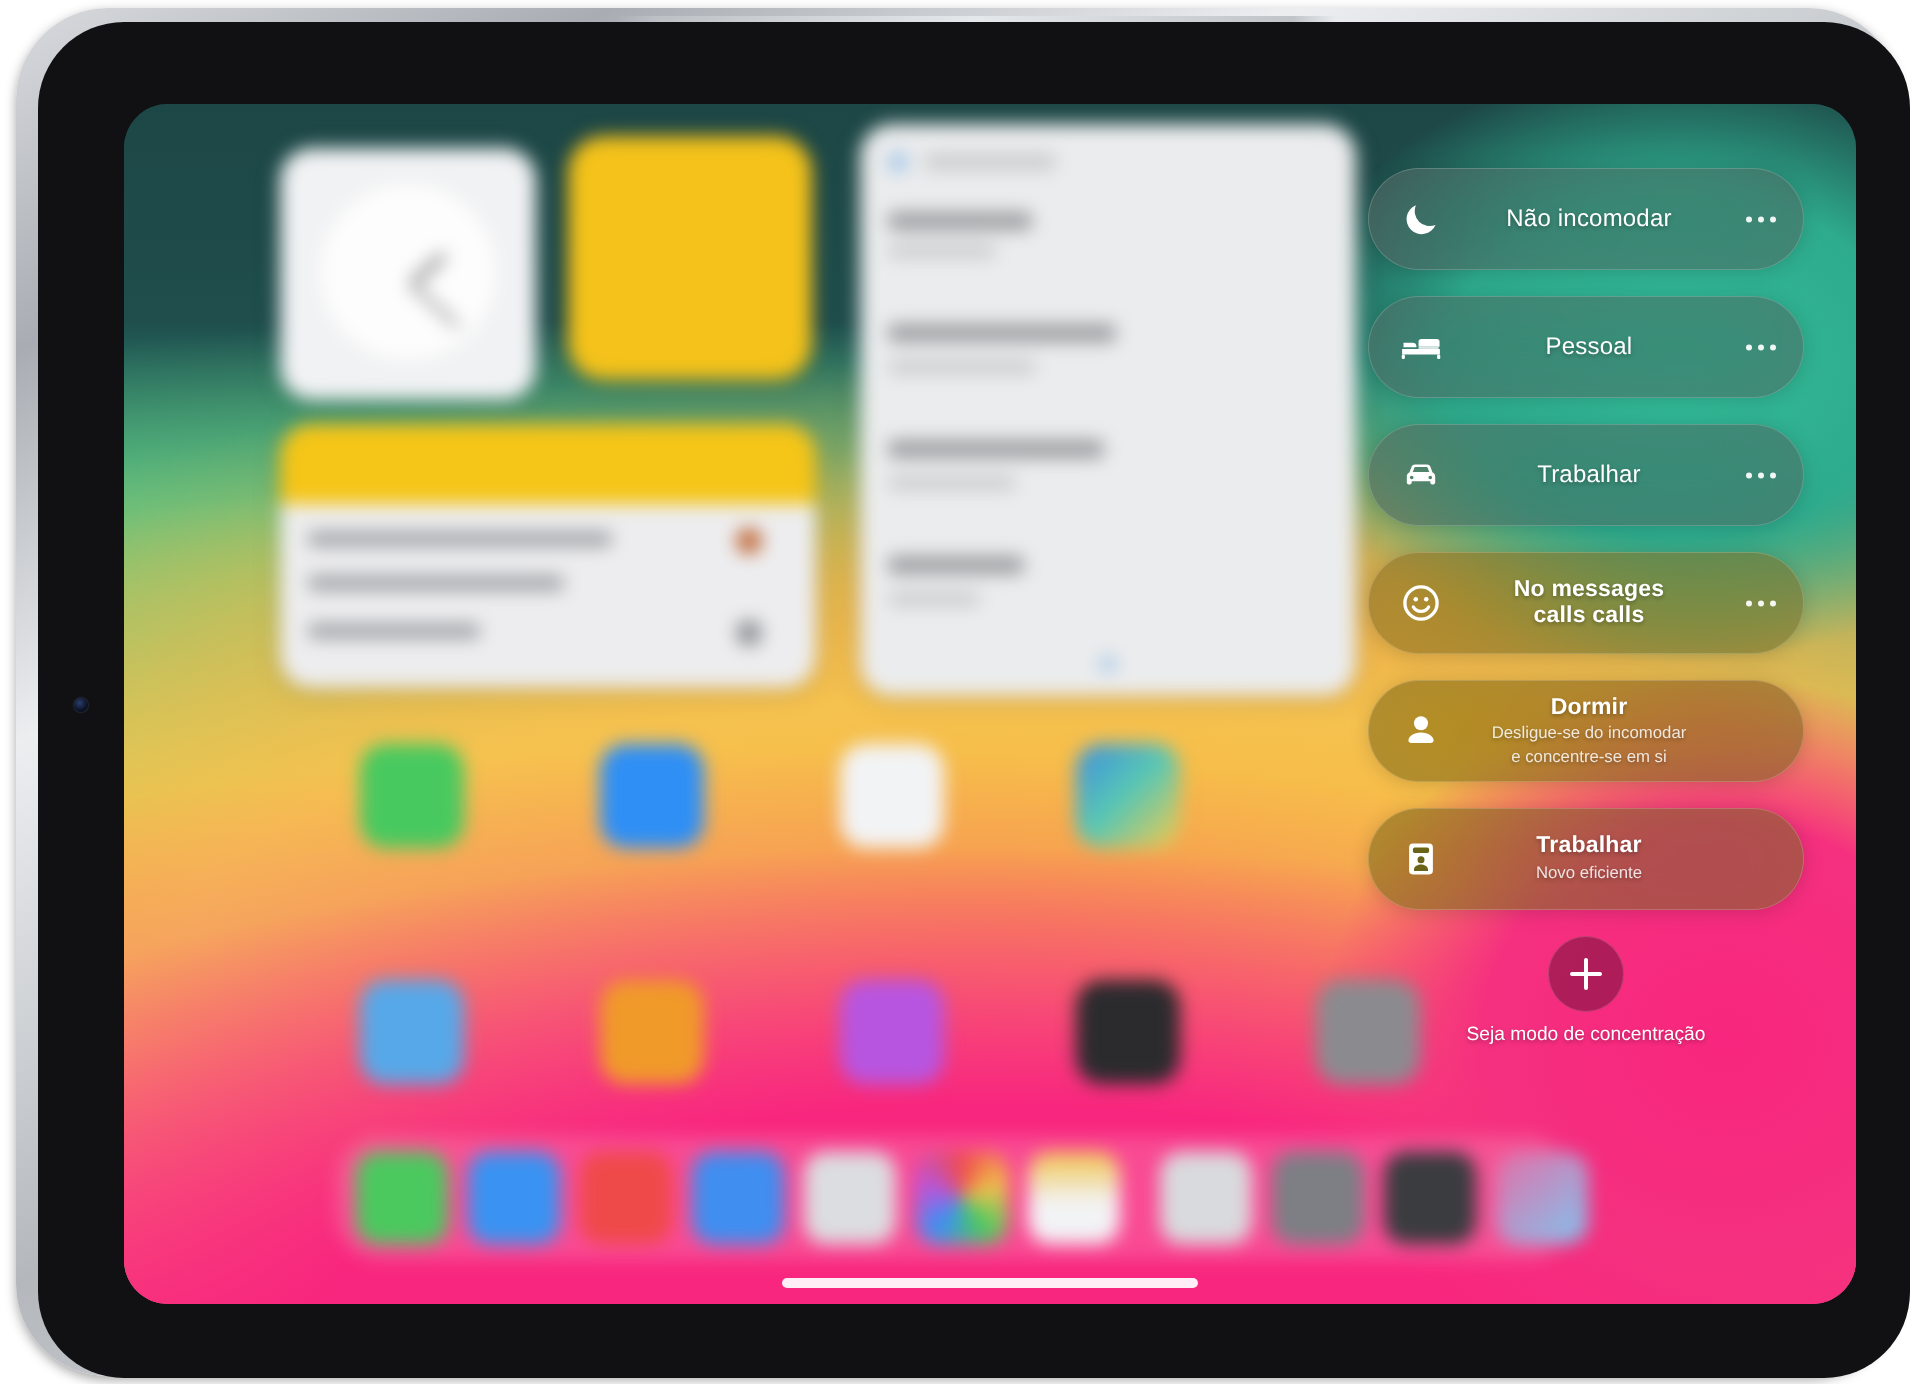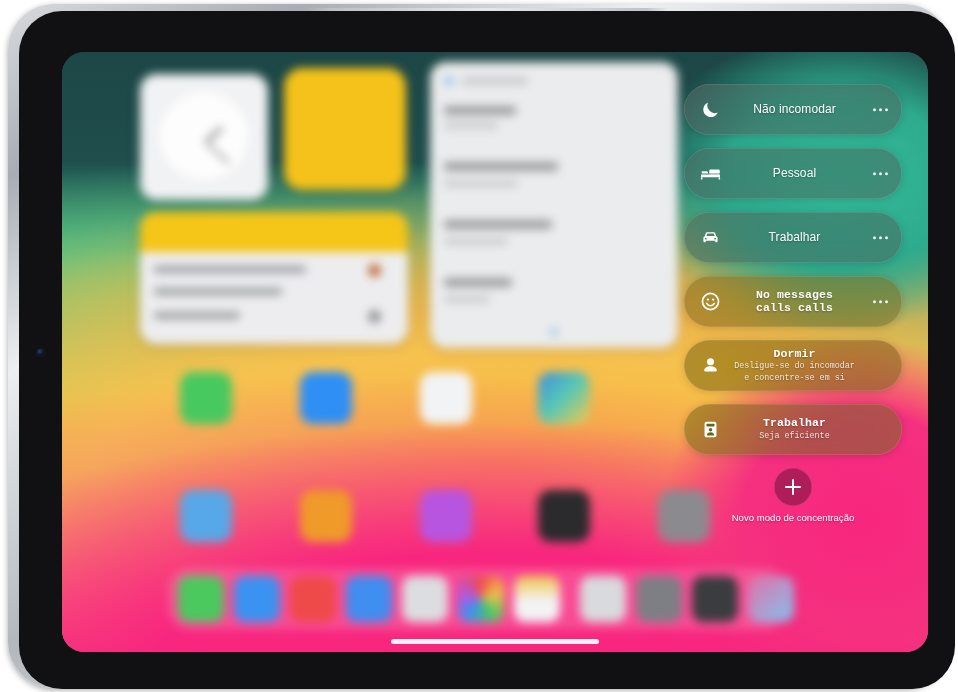--- a/index.html
+++ b/index.html
@@ -268,21 +268,21 @@
     gap: 2.6px;
     align-items: center;
   }
   .pill-more i {
     width: 3.4px; height: 3.4px; border-radius: 50%;
     background: rgba(255,255,255,.92);
     display: block;
   }
 
   
-  .focus-pill.two-line { height: 51px; font-family: Liberation Mono, monospace; }
+  .focus-pill.two-line { height: 51px; }
 
   
   .tint-amber { background: rgba(124,104,48,.52); }
   .tint-olive { background: rgba(122,112,36,.58); }
   .tint-brown { background: rgba(112,96,40,.52); }
 
   
   .new-focus {
     margin-top: 11px;
     width: 218px;
@@ -492,30 +492,30 @@
           <span class="pill-icon">
             <svg viewBox="0 0 24 24">
               <rect x="5.2" y="3.2" width="13.6" height="17.6" rx="2.2" fill="#fff"></rect>
               <rect x="7.4" y="5.4" width="9.2" height="3.1" rx="1" fill="#6a6418"></rect>
               <circle cx="12" cy="12.4" r="2" fill="#6a6418"></circle>
               <path d="M12 15.1c-2.4 0-4 1.4-4 2.8v.9h8v-.9c0-1.4-1.6-2.8-4-2.8z" fill="#6a6418"></path>
             </svg>
           </span>
           <span class="pill-text">
             <span class="pill-title">Trabalhar</span>
-            <span class="pill-sub">Seja eficiente</span>
+            <span class="pill-sub">Novo eficiente</span>
           </span>
         </div>
 
         <div class="new-focus">
           <div class="new-focus-btn">
             <span class="plus-wrap">
               <span class="plus-h"></span>
               <span class="plus-v"></span>
             </span>
           </div>
-          <div class="new-focus-label">Novo modo de concentração</div>
+          <div class="new-focus-label">Seja modo de concentração</div>
         </div>
 
       </div>
     </div>
   </div>
 </div>
 
 </body></html>

